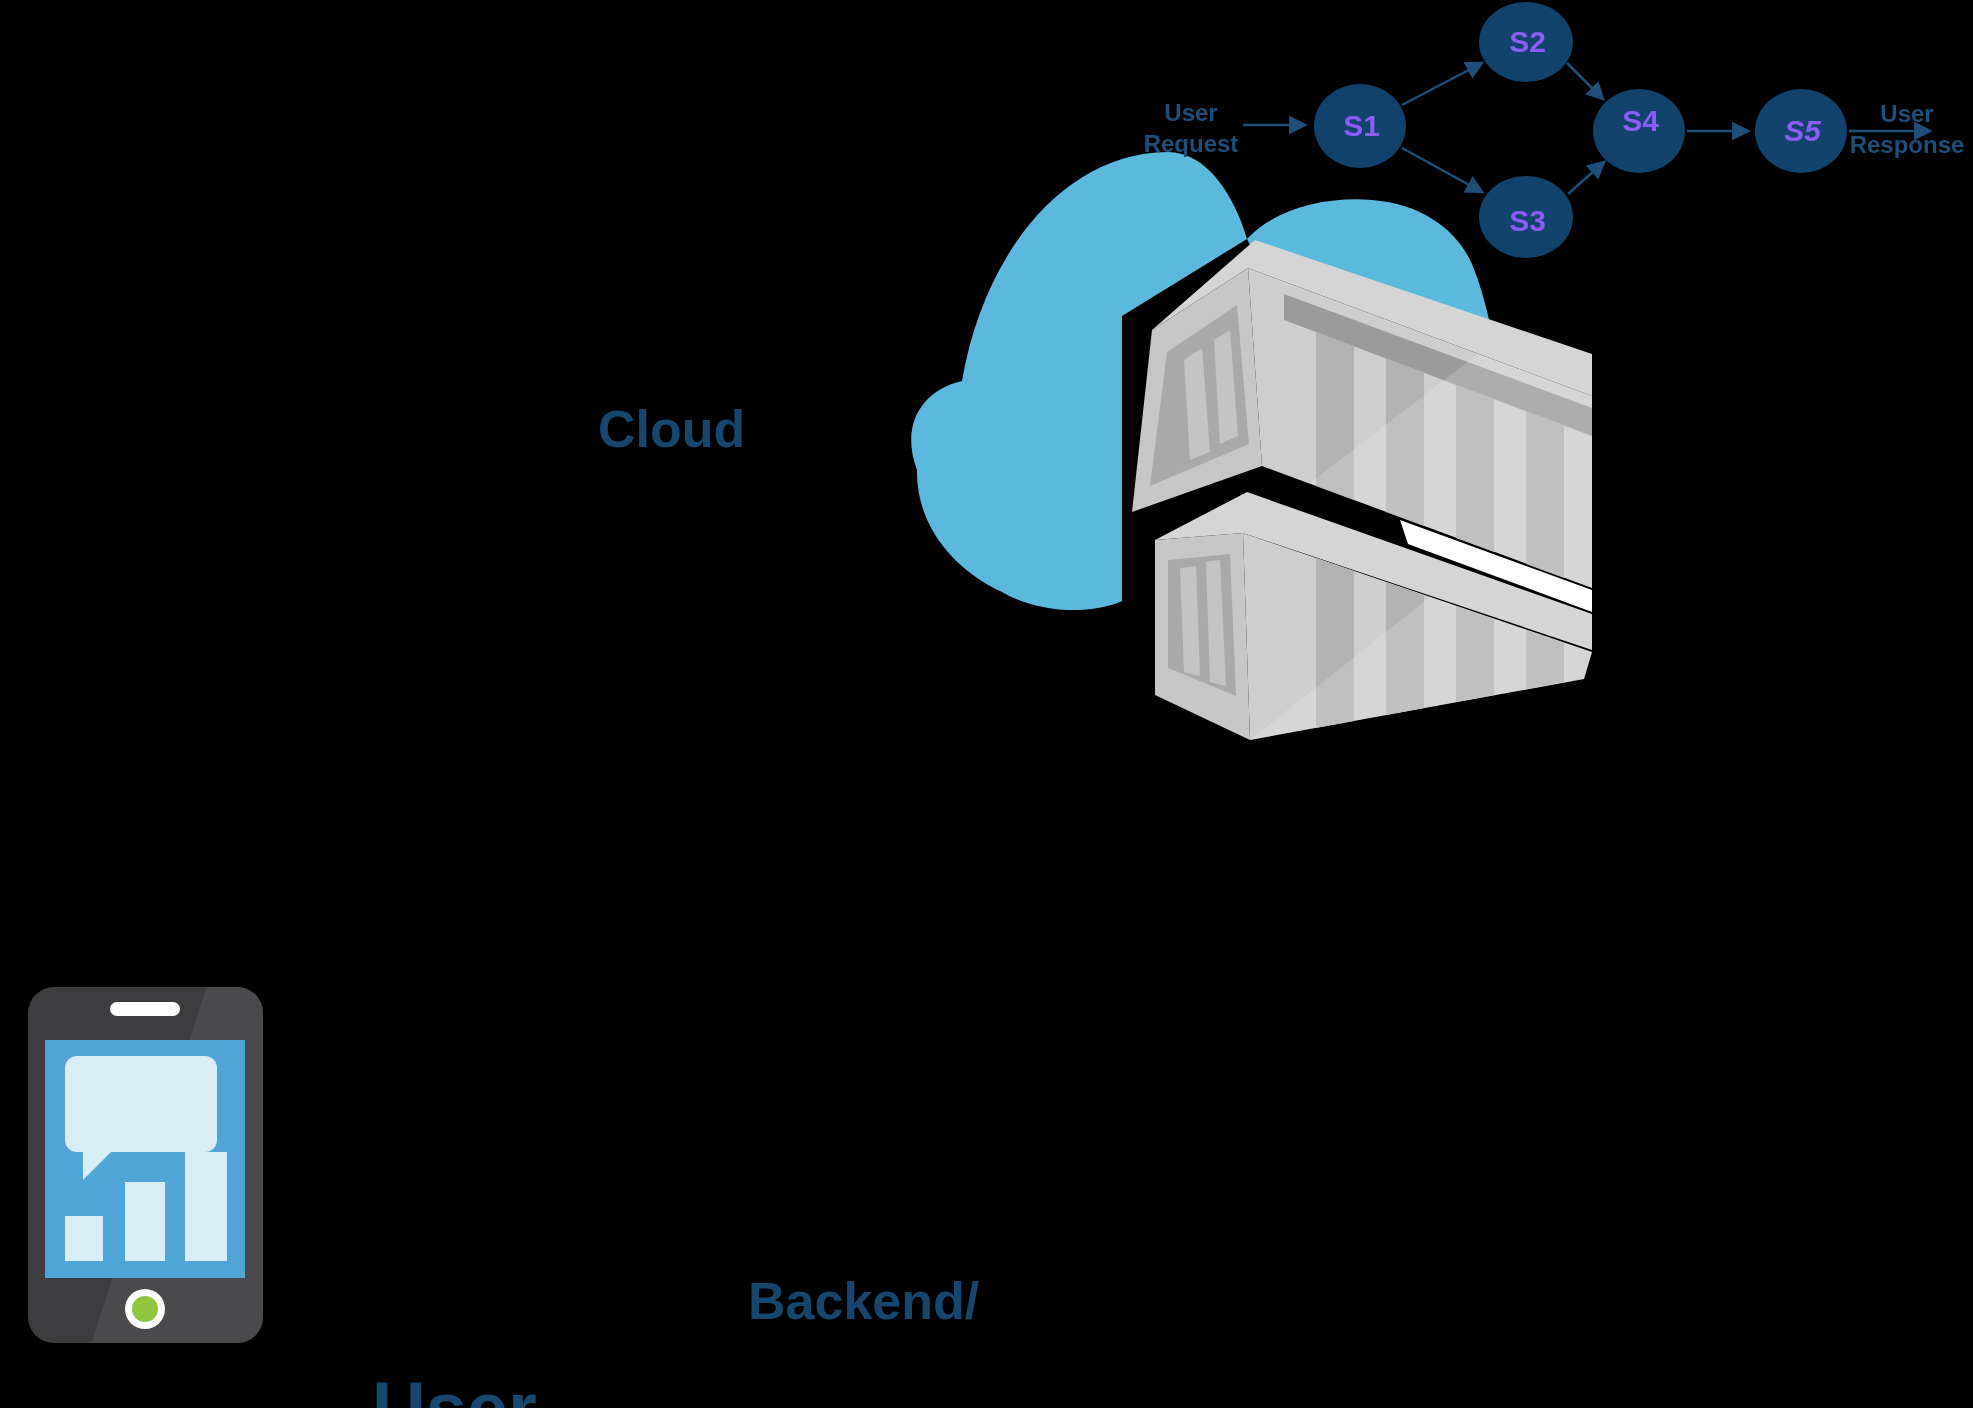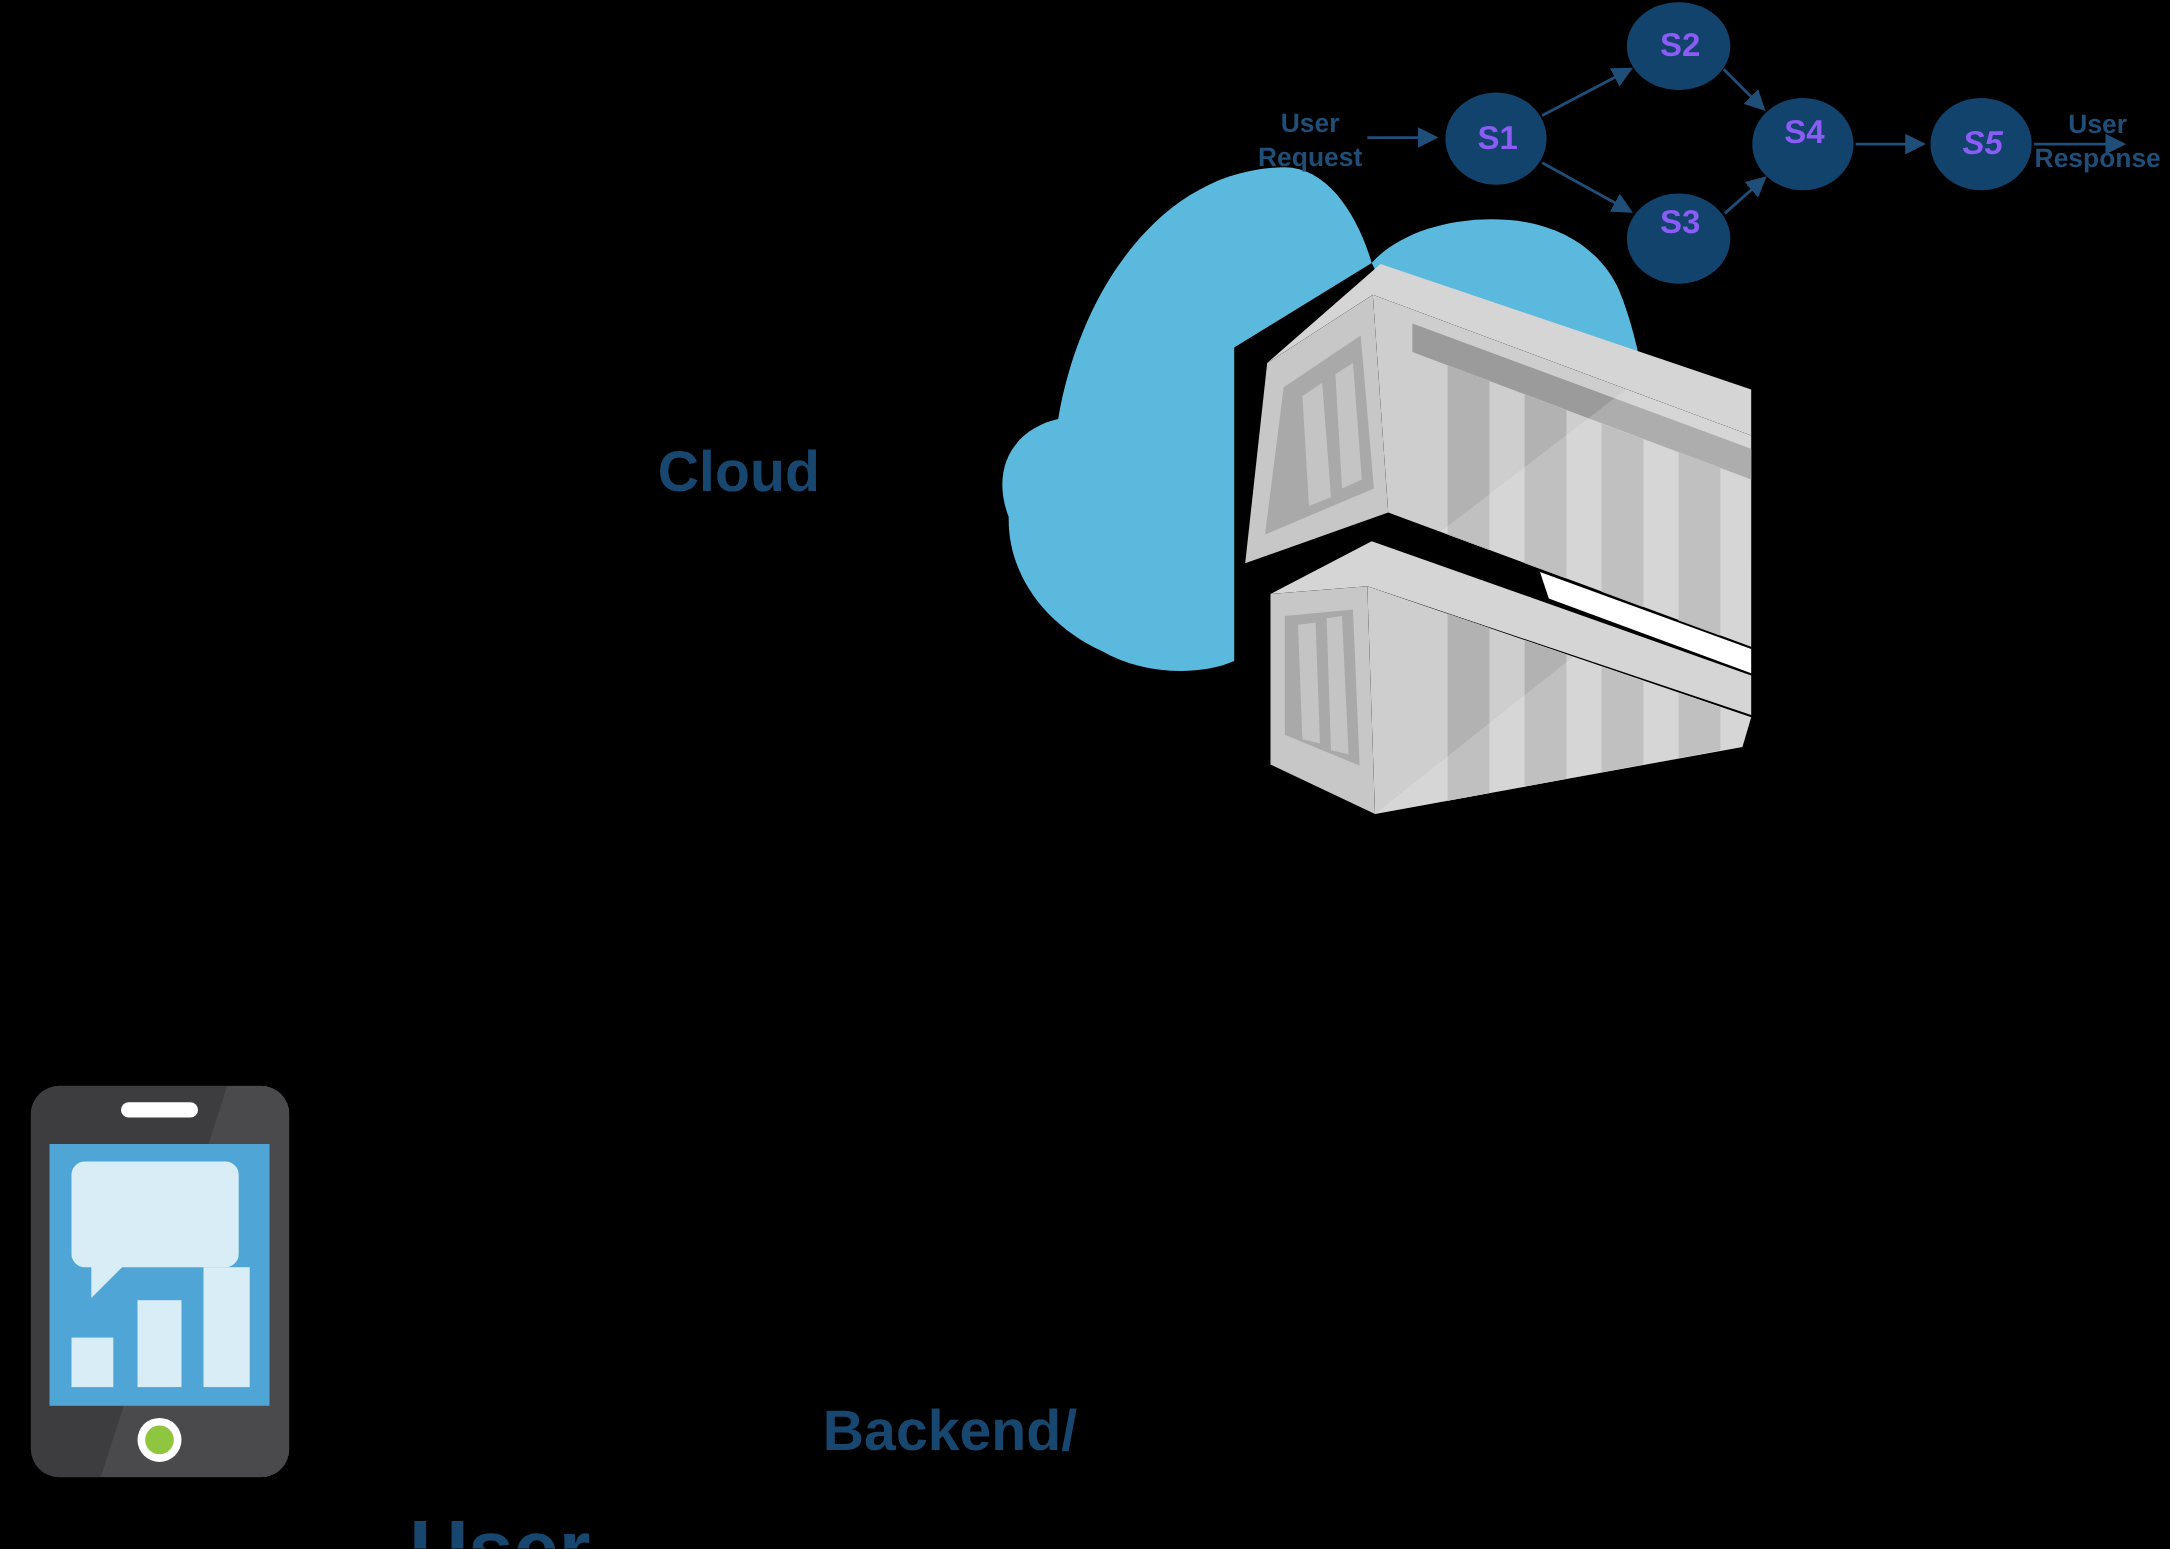--- a/index.html
+++ b/index.html
@@ -137,21 +137,21 @@
       <ellipse cx="1360" cy="126" rx="46" ry="42"></ellipse>
       <ellipse cx="1526" cy="42" rx="47" ry="40"></ellipse>
       <ellipse cx="1526" cy="217" rx="47" ry="41"></ellipse>
       <ellipse cx="1639" cy="131" rx="46" ry="42"></ellipse>
       <ellipse cx="1801" cy="131" rx="46" ry="42"></ellipse>
     </g>
   </svg>
 
   <div class="node-label" style="left:1314px; top:111px;">S1</div>
   <div class="node-label" style="left:1480px; top:27px;">S2</div>
-  <div class="node-label" style="left:1480px; top:188px;">S3</div>
+  <div class="node-label" style="left:1480px; top:206px;">S3</div>
   <div class="node-label" style="left:1593px; top:106px;">S4</div>
   <div class="node-label" style="left:1755px; top:116px;font-style:italic;">S5</div>
 
   <div class="graph-label" style="left:1106px; top:97px;">
     <div>User</div>
     <div>Request</div>
   </div>
   <div class="graph-label" style="left:1822px; top:98px;">
     <div>User</div>
     <div>Response</div>

